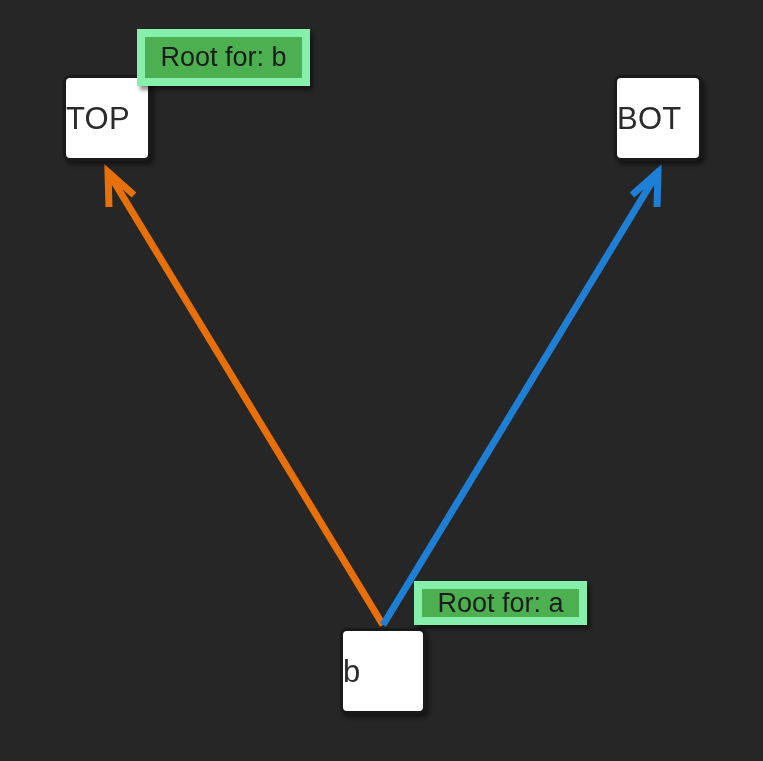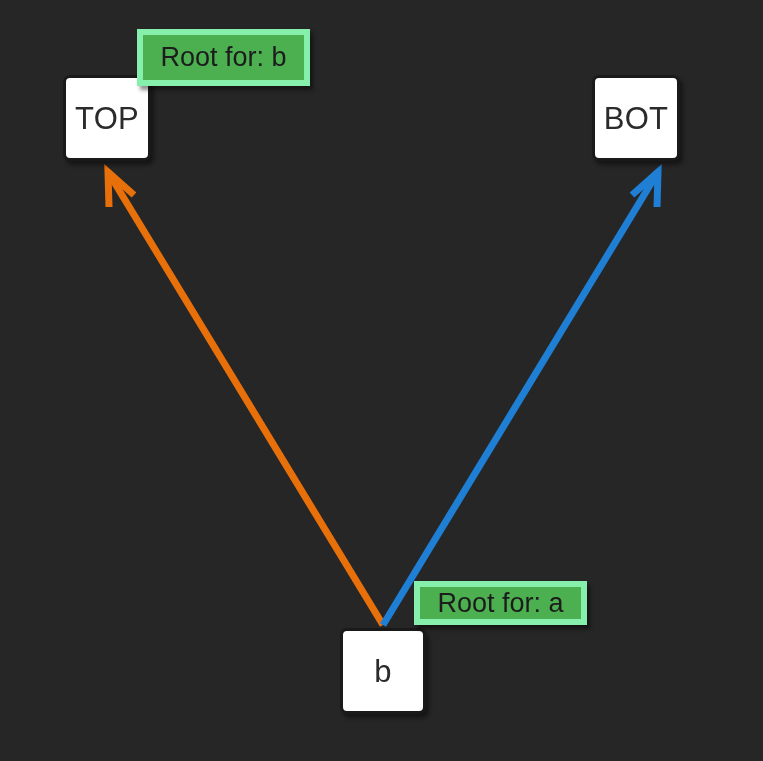--- a/index.html
+++ b/index.html
@@ -28,40 +28,40 @@
   }
   .node {
     position: absolute;
     z-index: 2;
     background: #FFFFFF;
     border: 3px solid #1A1A1A;
     border-radius: 7px;
     box-sizing: border-box;
     display: flex;
     align-items: center;
-    justify-content: center;
+    justify-content: flex-start;
     box-shadow: 3px 4px 4px rgba(0,0,0,0.45);
   }
   .node-label {
     color: #2B2B2B;
     font-family: "Liberation Sans", sans-serif;
     font-size: 31px;
     line-height: 1;
     letter-spacing: 0.2px;
     white-space: nowrap;
   }
   #node-top  { left: 63px;  top: 75px;  width: 88px; height: 86px; }
-  #node-bot  { left: 592px; top: 75px;  width: 88px; height: 86px; }
+  #node-bot  { left: 614px; top: 75px;  width: 88px; height: 86px; }
   #node-b    { left: 340px; top: 628px; width: 86px; height: 86px; }
 
   .badge {
     position: absolute;
     z-index: 3;
     background: #4CAF50;
-    border: 6px solid #86efac;
+    border: 8px solid #86efac;
     box-sizing: border-box;
     display: flex;
     align-items: center;
     justify-content: center;
     box-shadow: 3px 4px 4px rgba(0,0,0,0.45);
   }
   .badge-label {
     color: #1C1C1C;
     font-family: "Liberation Sans", sans-serif;
     font-size: 27px;

